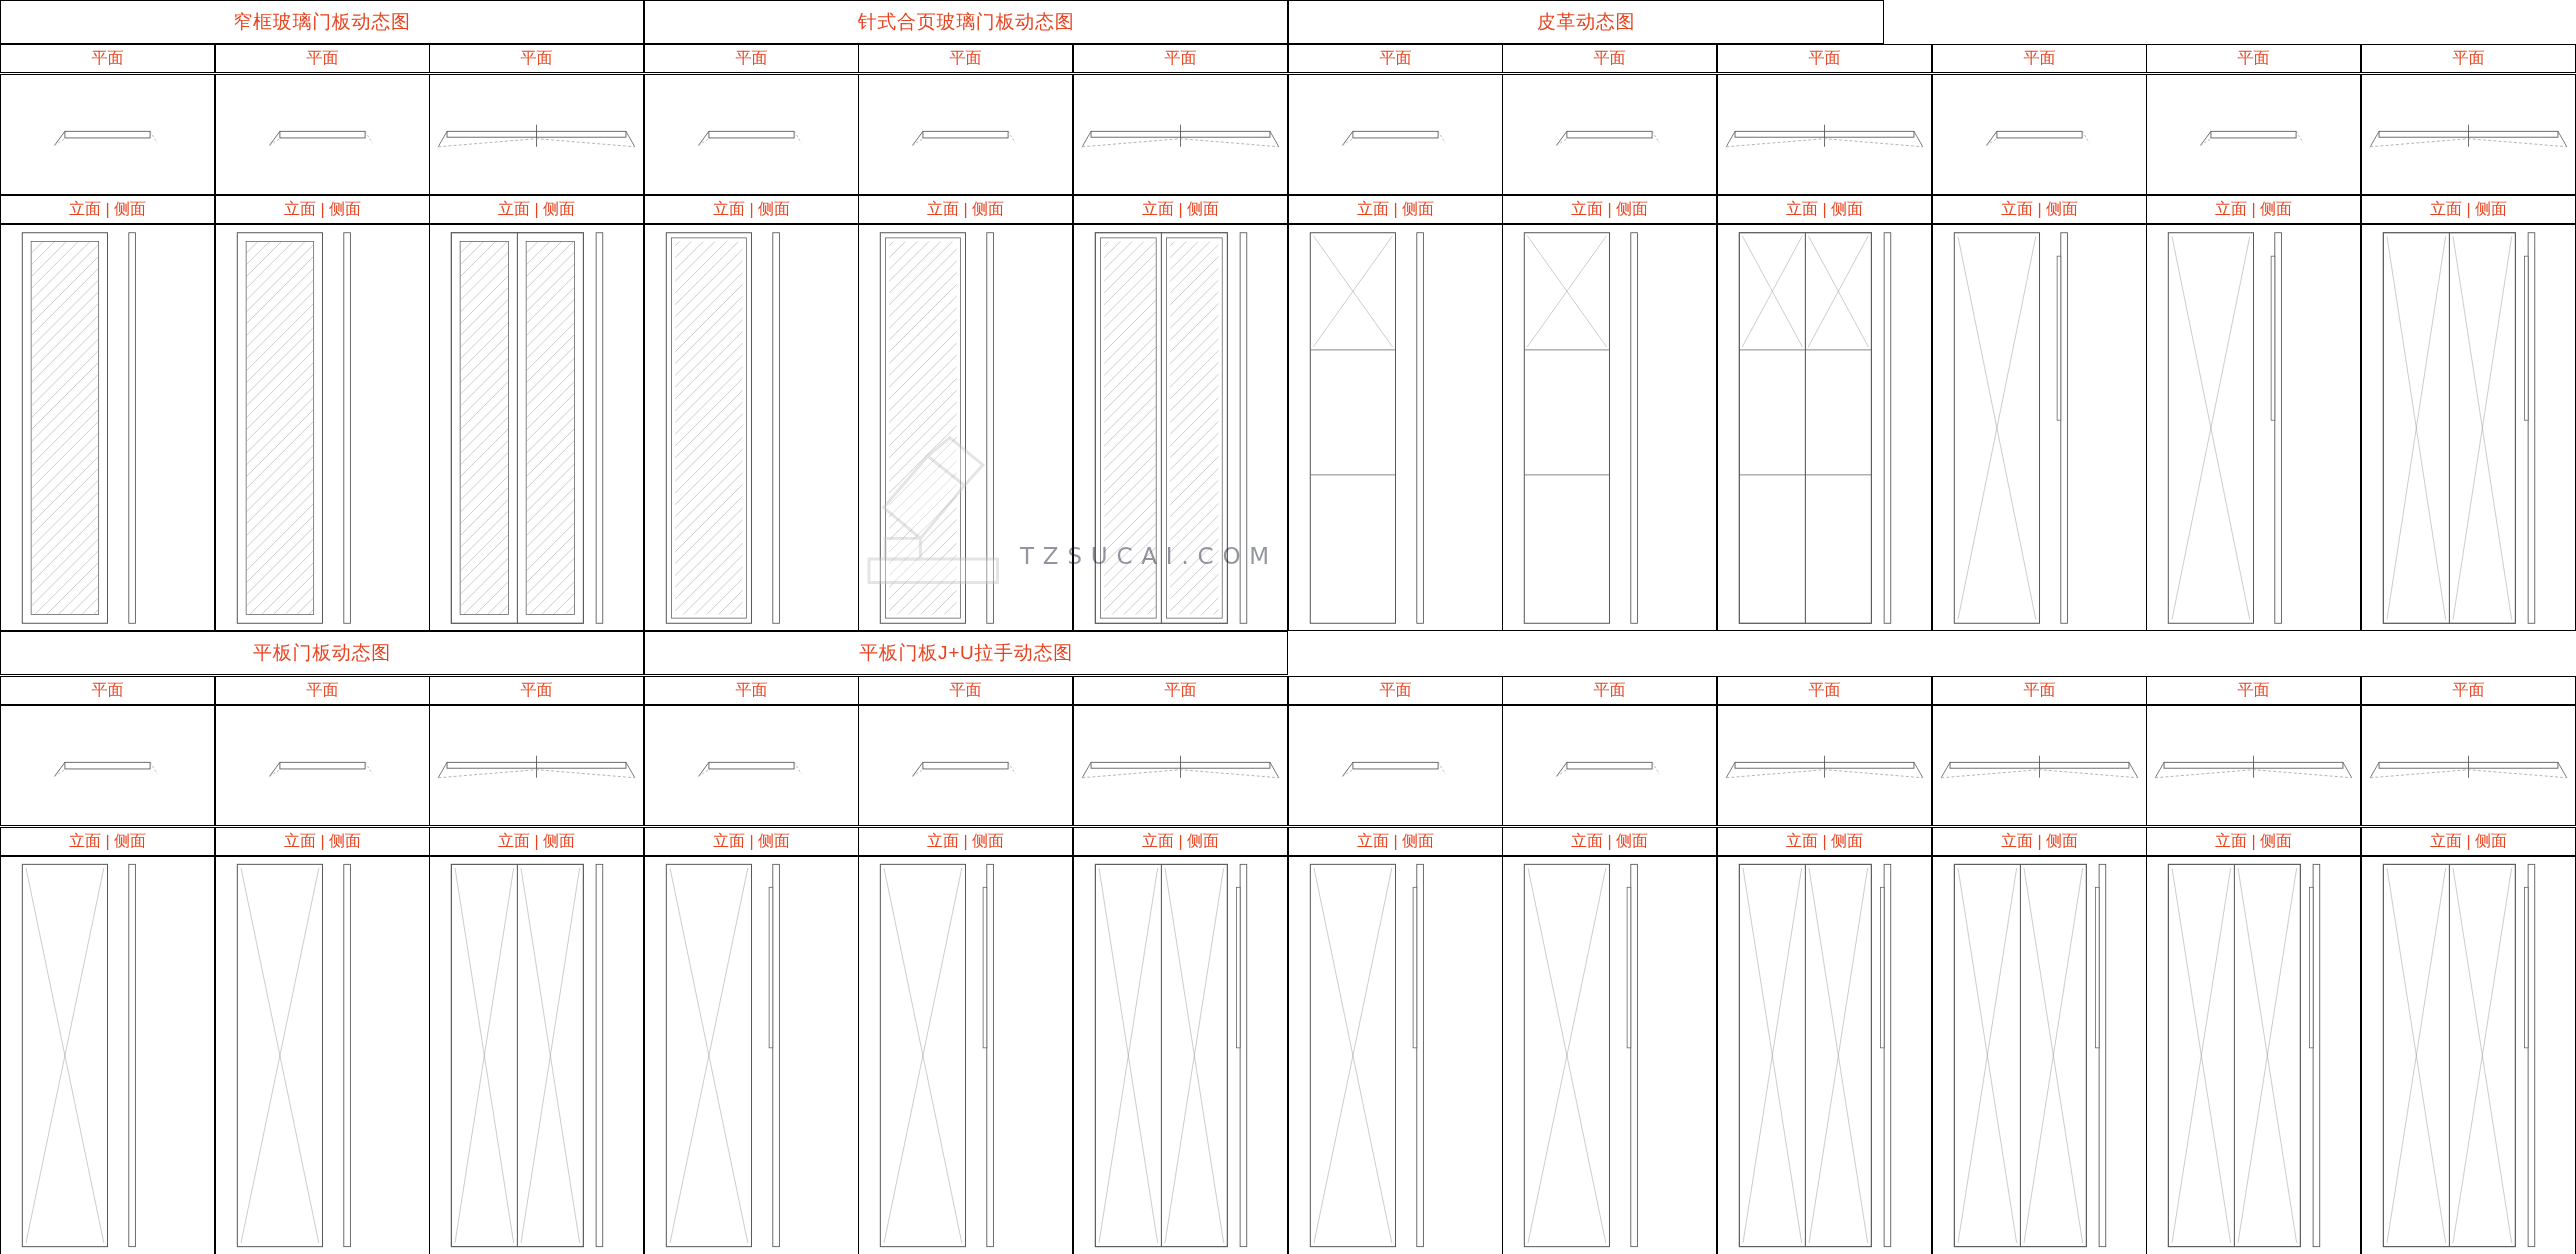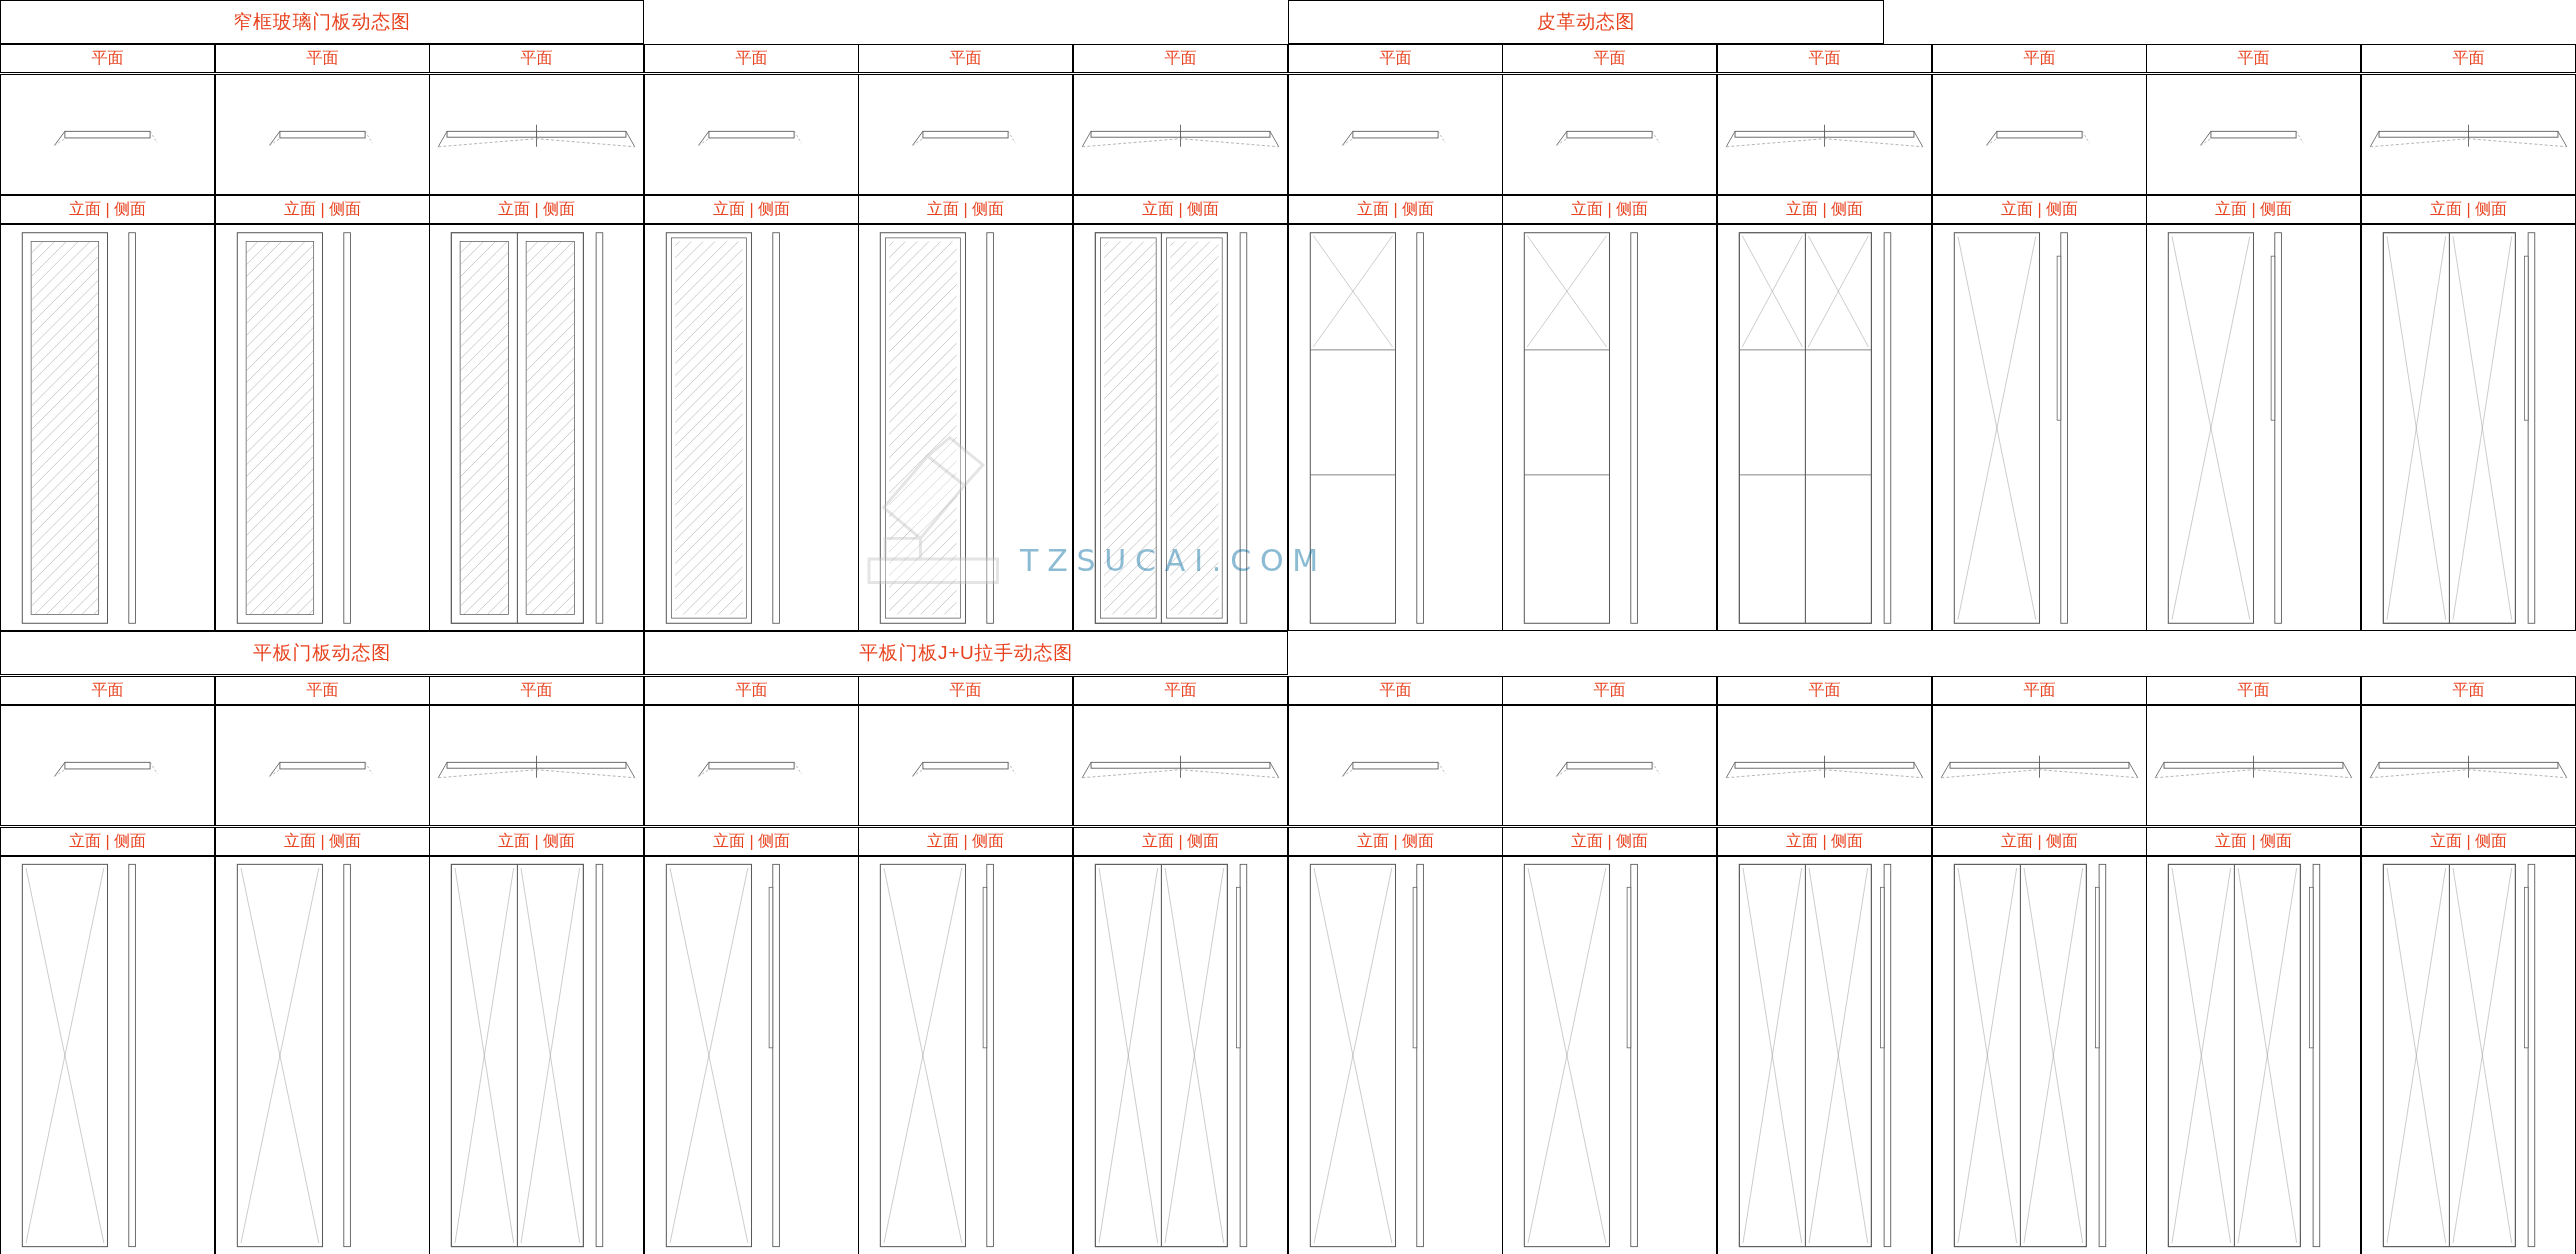--- a/index.html
+++ b/index.html
@@ -61,31 +61,32 @@
     pointer-events: none;
     opacity: .45;
   }
   #watermark .wm-text {
     font-size: 77px;
     color: #b9b9b9;
     font-family: "DejaVu Sans", sans-serif;
     letter-spacing: 1.5px;
   }
   #watermark .wm-sub {
-    font-size: 30px;
-    color: #0369a1;
+    font-size: 23px;
+    color: #0f172a;
     letter-spacing: 8.8px;
     font-family: "DejaVu Sans", sans-serif;
   }
 </style>
 </head>
 <body>
 
 <div id="sheet">
     <div class="cell title-cell" style="left: 0px; top: 0px; width: 644px; height: 44px; text-align: right;">窄框玻璃门板动态图</div>
+    <div class="cell title-cell" style="left: 644px; top: 0px; width: 644px; height: 44px;">针式合页玻璃门板动态图</div>
     <div class="cell title-cell" style="left: 1288px; top: 0px; width: 596px; height: 44px;">皮革动态图</div>
     <div class="cell label-cell" style="left: 0px; top: 44px; width: 215px; height: 29px;">平面</div>
     <div class="cell plan-cell" style="left: 0px; top: 74px; width: 215px; height: 121px;">
       <svg width="213" height="120" viewBox="0 0 289.6 163">
         <rect x="86.88" y="76.5" width="115.84000000000002" height="9" fill="#fff" stroke="#5a5a5a" stroke-width="1.2"></rect>
         <line x1="86.88" y1="76.5" x2="72.88" y2="95.5" stroke="#5a5a5a" stroke-width="1.2"></line>
         <path d="M 72.88 95.5 L 86.88 86.5" stroke="#9a9a9a" stroke-width="1" fill="none" stroke-dasharray="3 3"></path>
         <line x1="202.72000000000003" y1="76.5" x2="212.72000000000003" y2="92.5" stroke="#9a9a9a" stroke-width="1" stroke-dasharray="3 3"></line>
       </svg>
     </div>

